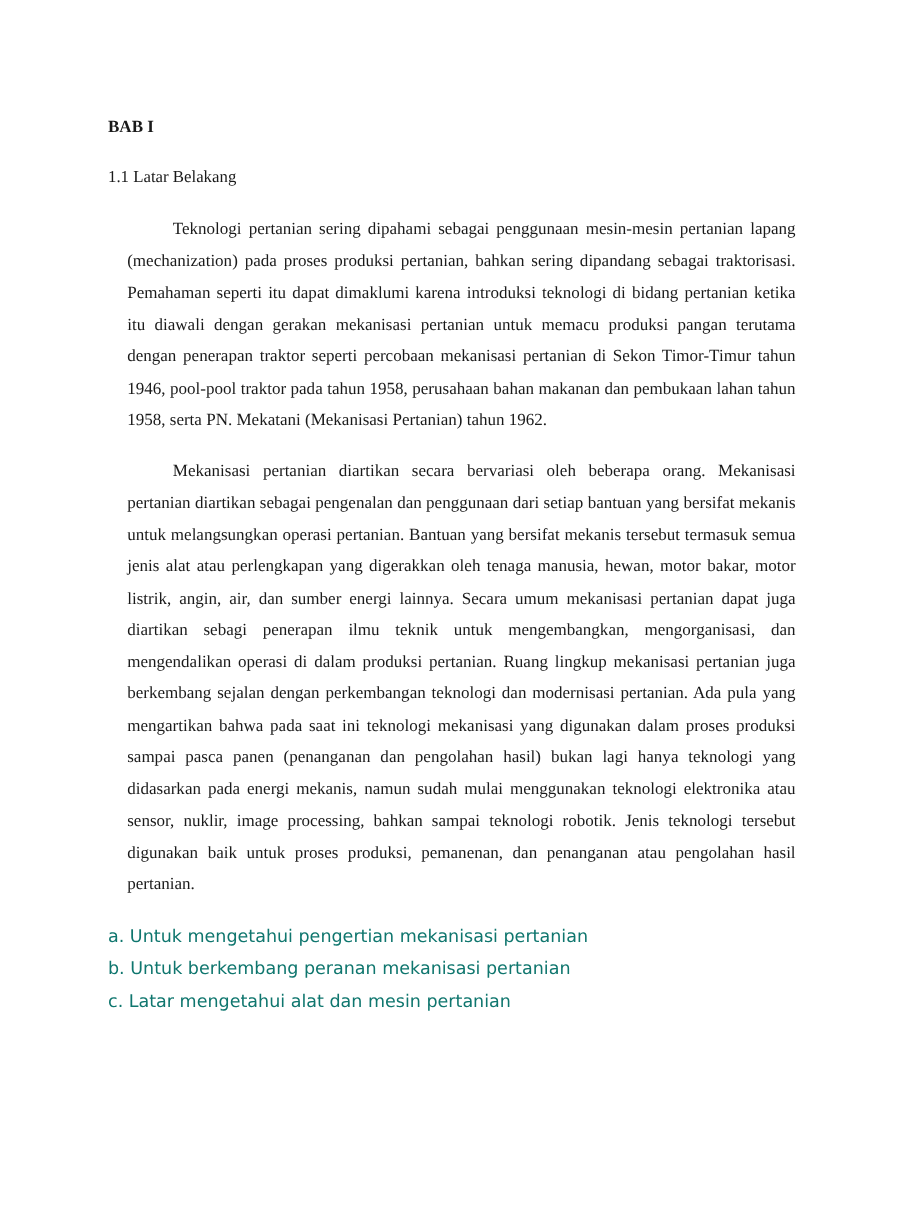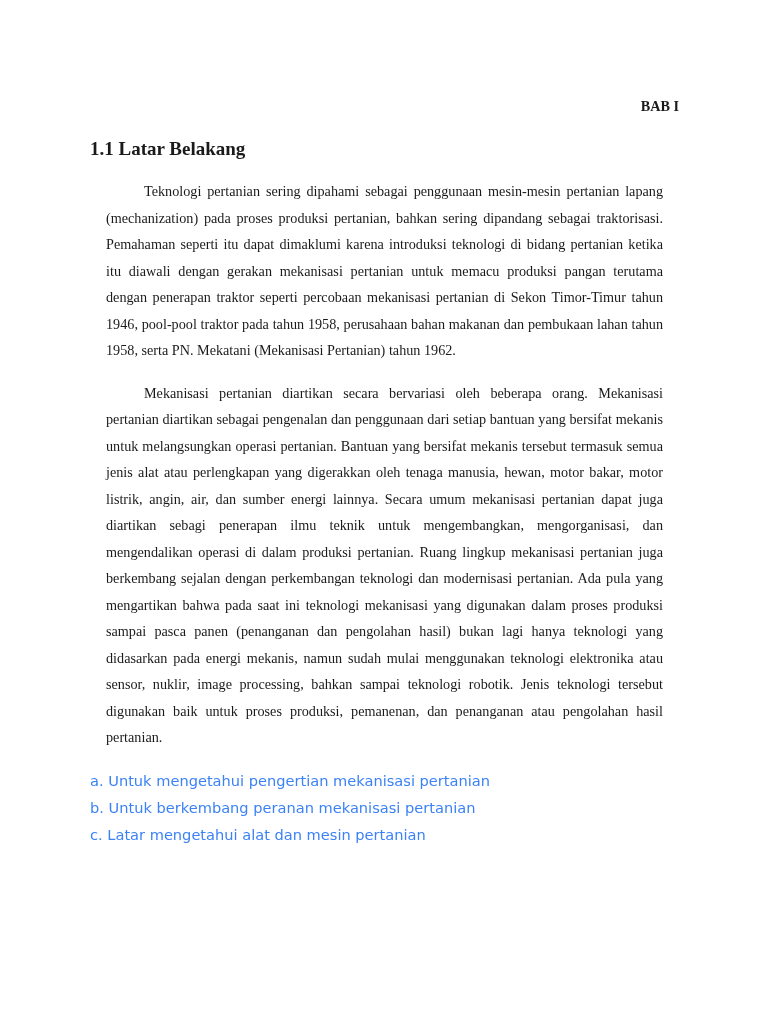--- a/index.html
+++ b/index.html
@@ -16,32 +16,32 @@
     }
     .page {
       position: absolute;
       left: 90px;
       top: 93px;
       width: 589px;
       font-family: "Liberation Serif", "DejaVu Serif", serif;
       font-size: 14.2px;
     }
     .chapter-num, .chapter-title {
-      text-align: right;
+      text-align: left;
       font-weight: bold;
       font-size: 14.2px;
       line-height: 27px;
       margin: 0;
     }
     .chapter-title {
       letter-spacing: 0.4px;
     }
     .section-heading {
-      font-weight: bold;
-      font-size: 19px;
+      font-weight: normal;
+      font-size: 14px;
       margin: 0;
       line-height: 26px;
     }
     .h-latar { margin-top: 16px; }
     .para {
       margin: 16px;
       text-align: justify;
       text-indent: 38px;
       line-height: 26.5px;
     }
@@ -49,21 +49,21 @@
     .list {
       margin: 0;
       padding: 0;
       list-style: none;
       margin-top: 14px;
       font-family: "DejaVu Sans", "Liberation Sans", sans-serif;
       font-size: 14.6px;
     }
     .list li {
       line-height: 27px;
-      color: #3b82f6;
+      color: #0f766e;
     }
   </style>
 </head>
 <body>
 
 <div class="page">
   <p class="chapter-num">BAB I</p>
 
   <h2 class="section-heading h-latar">1.1 Latar Belakang</h2>
   <p class="para">Teknologi pertanian sering dipahami sebagai penggunaan mesin-mesin pertanian lapang (mechanization) pada proses produksi pertanian, bahkan sering dipandang sebagai traktorisasi. Pemahaman seperti itu dapat dimaklumi karena introduksi teknologi di bidang pertanian ketika itu diawali dengan gerakan mekanisasi pertanian untuk memacu produksi pangan terutama dengan penerapan traktor seperti percobaan mekanisasi pertanian di Sekon Timor-Timur tahun 1946, pool-pool traktor pada tahun 1958, perusahaan bahan makanan dan pembukaan lahan tahun 1958, serta PN. Mekatani (Mekanisasi Pertanian) tahun 1962.</p>

